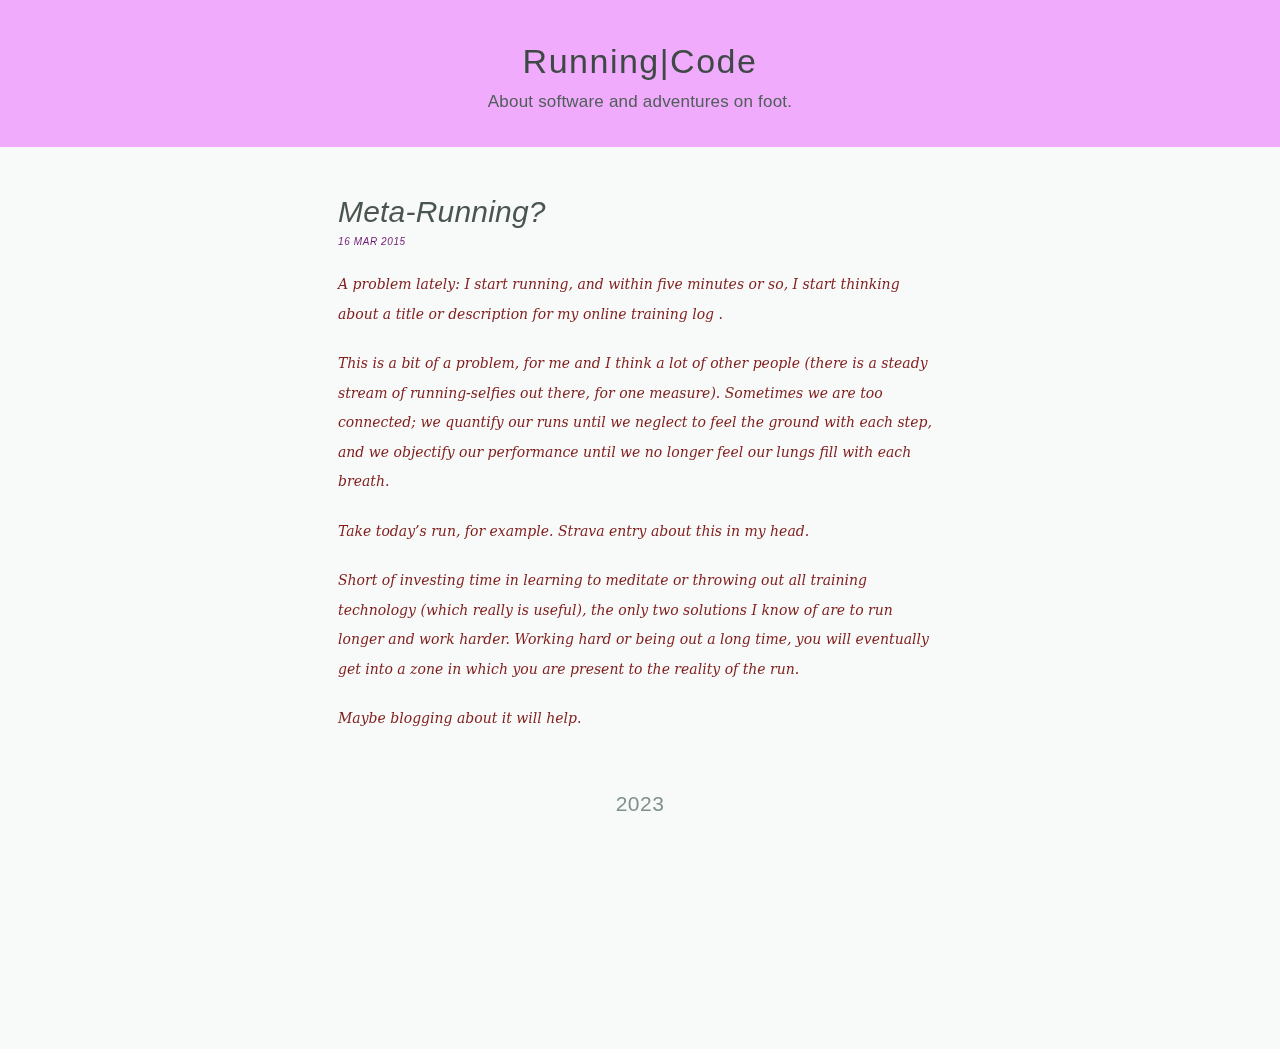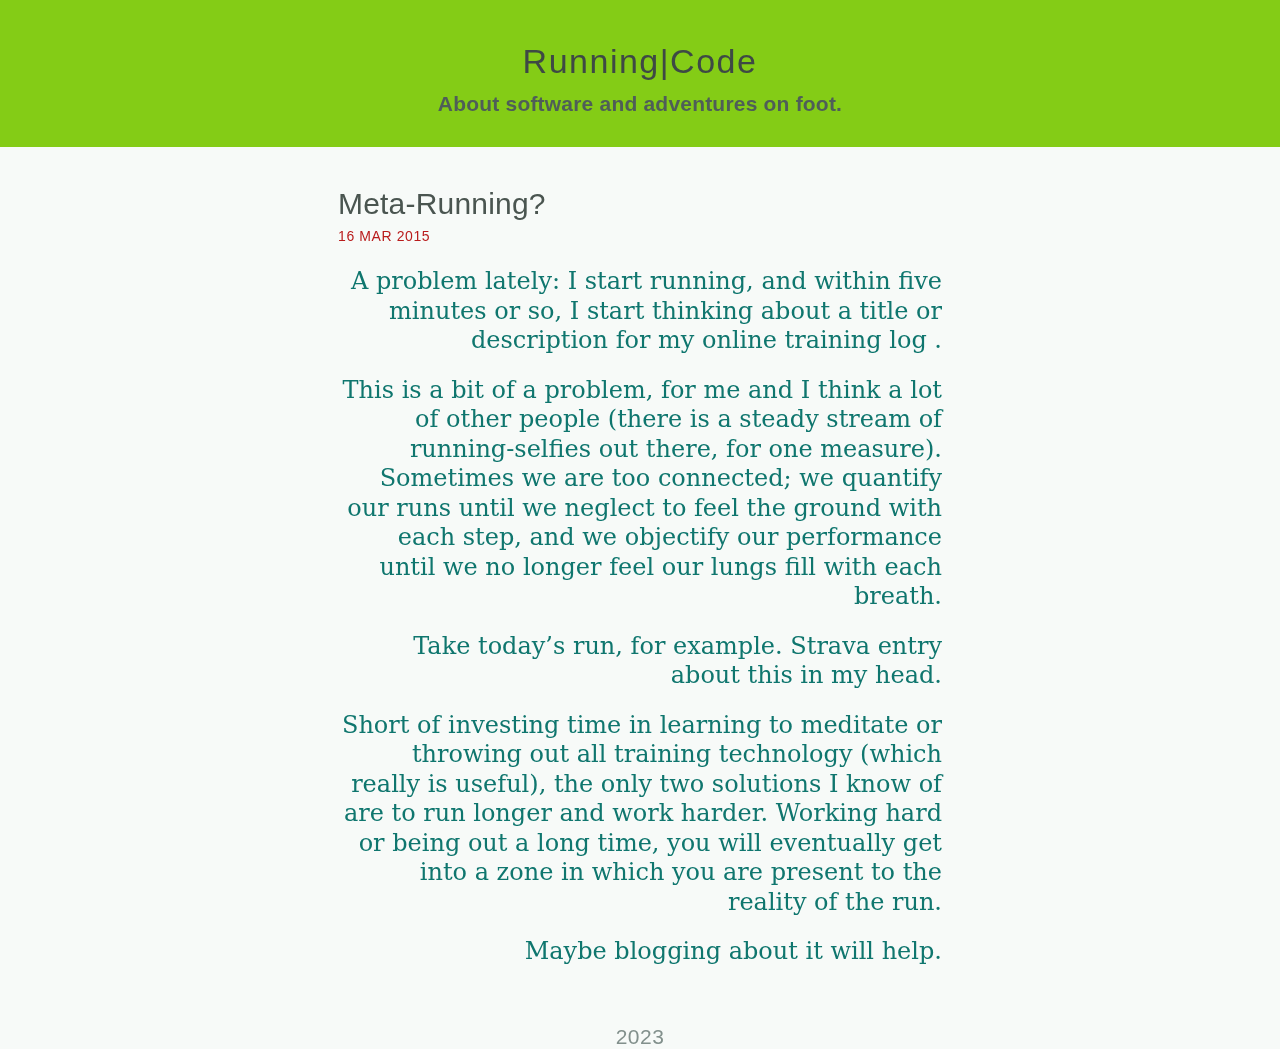--- a/index.html
+++ b/index.html
@@ -10,67 +10,67 @@
     font-family: "Liberation Sans", sans-serif;
   }
   .page {
     width: 100%;
     height: 1049px;
     background: #f7faf8;
     overflow: hidden;
   }
   
   .site-header {
-    background: #84cc16;
+    background: #f0abfc;
     height: 147px;
     text-align: center;
     padding-top: 42px;
   }
   .site-title {
     display: inline-block;
     margin: 0;
     font-size: 34px;
     font-weight: 400;
     letter-spacing: 1.5px;
     color: #3e4945;
     cursor: pointer;
   }
   .site-subtitle {
     margin: 11px 0 0;
-    font-size: 21px;
-    font-weight: 700;
+    font-size: 17px;
+    font-weight: 400;
     color: #4f5e58;
     letter-spacing: 0.2px;
   }
   
   .article {
     width: 604px;
-    margin: 8px auto;
-    padding-top: 32px;
+    margin: 0 auto;
+    padding-top: 48px;
+    font-style: italic;
   }
   .post-title {
     margin: 0;
     font-size: 30px;
     font-weight: 400;
     color: #4a5550;
     letter-spacing: 0.2px;
   }
   .post-date {
     margin: 7px 0 0;
-    font-size: 14px;
-    color: #b91c1c;
+    font-size: 10px;
+    color: #701a75;
     letter-spacing: 0.6px;
   }
   .post-body {
     margin-top: 23px;
     font-family: "DejaVu Serif", serif;
-    font-size: 24px;
+    font-size: 14px;
     line-height: 29.5px;
-    color: #0f766e;
-    text-align: right;
+    color: #7f1d1d;
   }
   .post-body p {
     margin: 0 0 20px;
   }
   
   .site-footer {
     text-align: center;
     margin-top: 58px;
   }
   .footer-nav {

